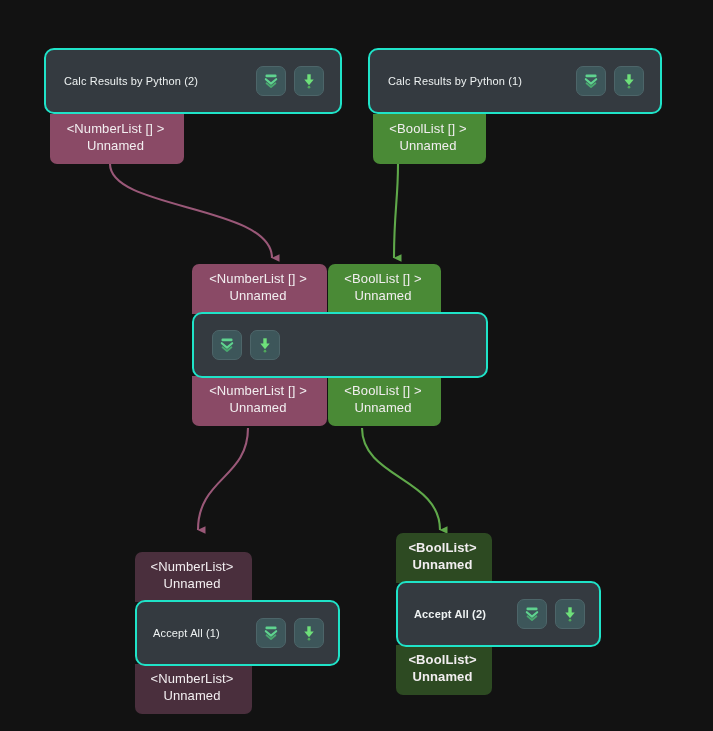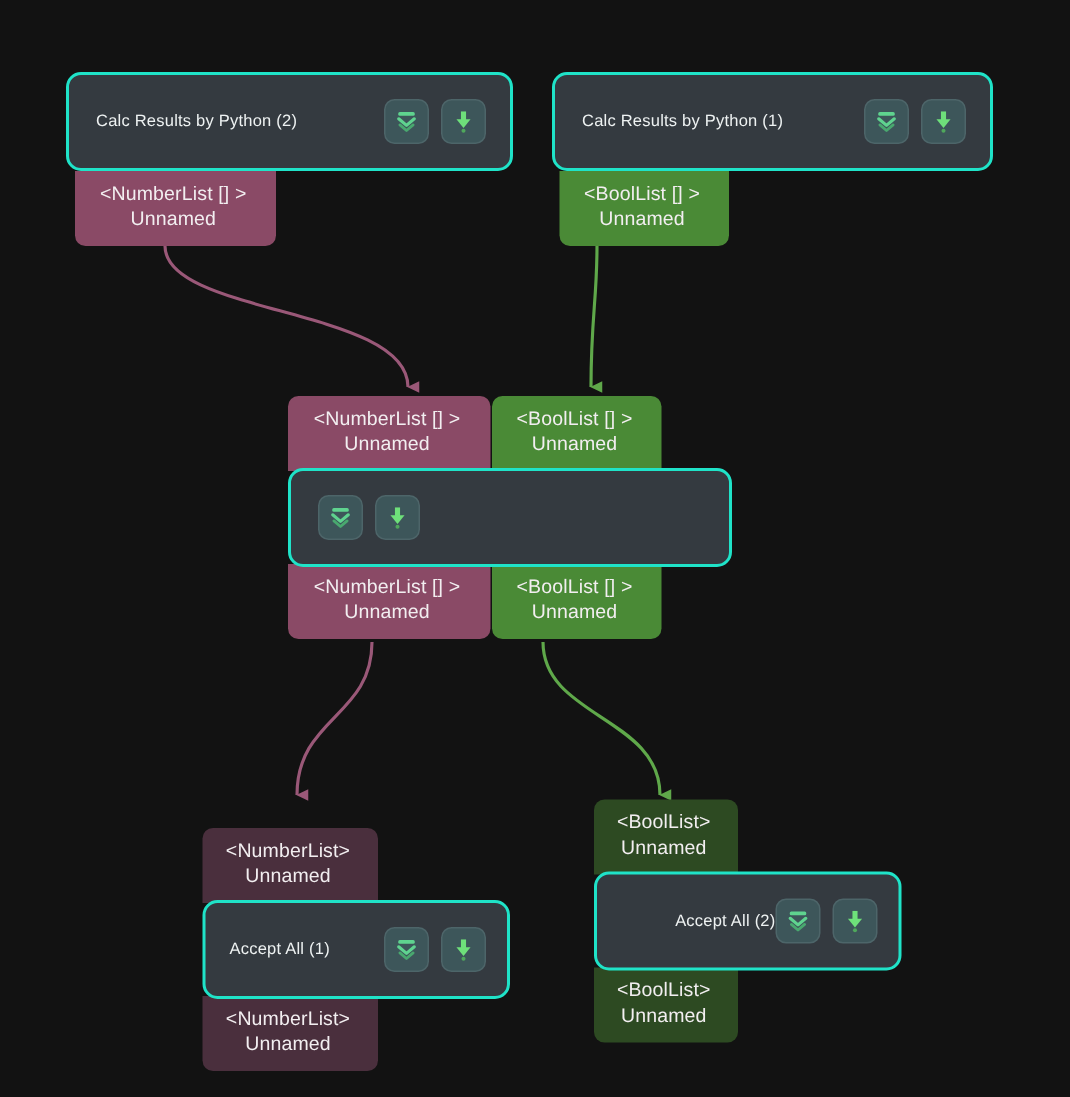--- a/index.html
+++ b/index.html
@@ -253,28 +253,28 @@
         </div>
       </div>
     </div>
 
     <div class="port bottom" style="left:0px; top:112px; width:117px; height:50px; background:#4a2f3d;">
       <span class="pt-type">&lt;NumberList&gt;</span>
       <span class="pt-name">Unnamed</span>
     </div>
   </div>
 
-  <div class="node-group" style="left:396px; top:533px; width:205px; height:165px;">
+  <div class="node-group" style="left:396px; top:533px; width:205px; height:165px;font-weight:bold;">
 
     <div class="port top" style="left:0px; top:0px; width:96px; height:50px; background:#2d4a22;">
       <span class="pt-type">&lt;BoolList&gt;</span>
       <span class="pt-name">Unnamed</span>
     </div>
 
-    <div class="node-body" style="left:0; top:48px; width:205px; height:66px; padding:0 14px 0 16px; justify-content:flex-end;">
+    <div class="node-body" style="left:0; top:48px; width:205px; height:66px; padding:0 14px 0 16px; justify-content:space-between;">
       <div class="node-title">Accept All (2)</div>
       <div class="node-btns">
         <div class="icon-btn">
           <span>
             <svg width="18" height="18" viewBox="0 0 18 18">
               <rect x="3.5" y="2.6" width="11" height="2.6" rx="1" fill="#5fd38f"></rect>
               <path d="M3.8,7.2 L9,11.6 L14.2,7.2" fill="none" stroke="#5fd38f" stroke-width="2.1" stroke-linecap="round" stroke-linejoin="round"></path>
               <path d="M4.6,11.3 L9,15.0 L13.4,11.3" fill="none" stroke="#49a86f" stroke-width="1.9" stroke-linecap="round" stroke-linejoin="round"></path>
             </svg>
           </span>

